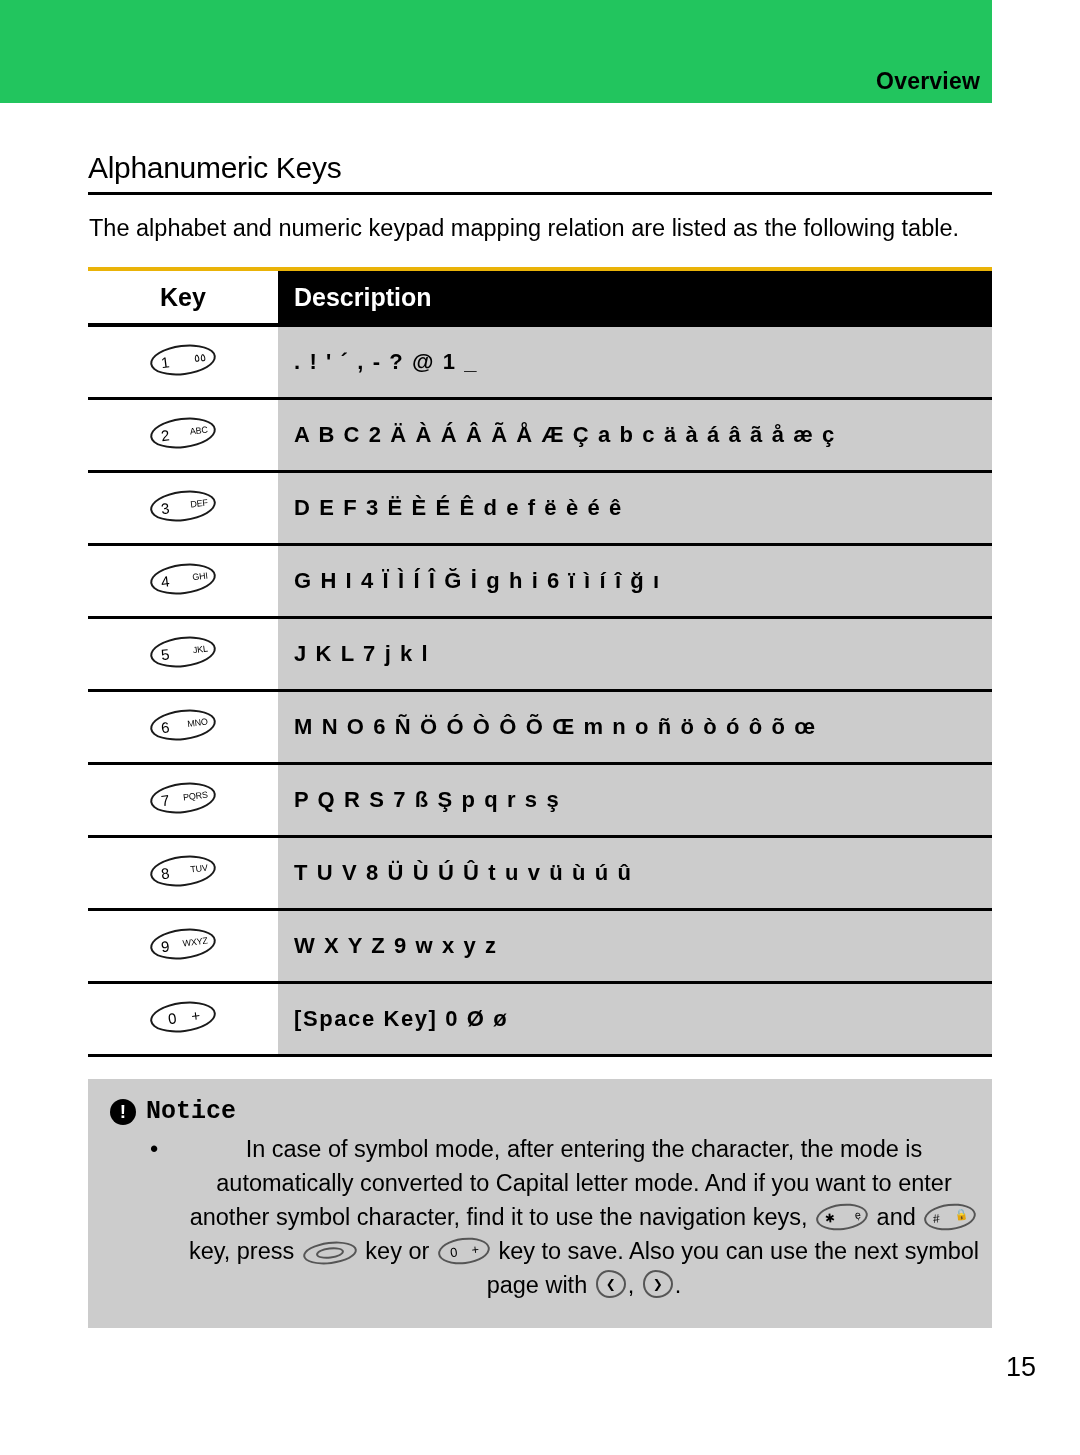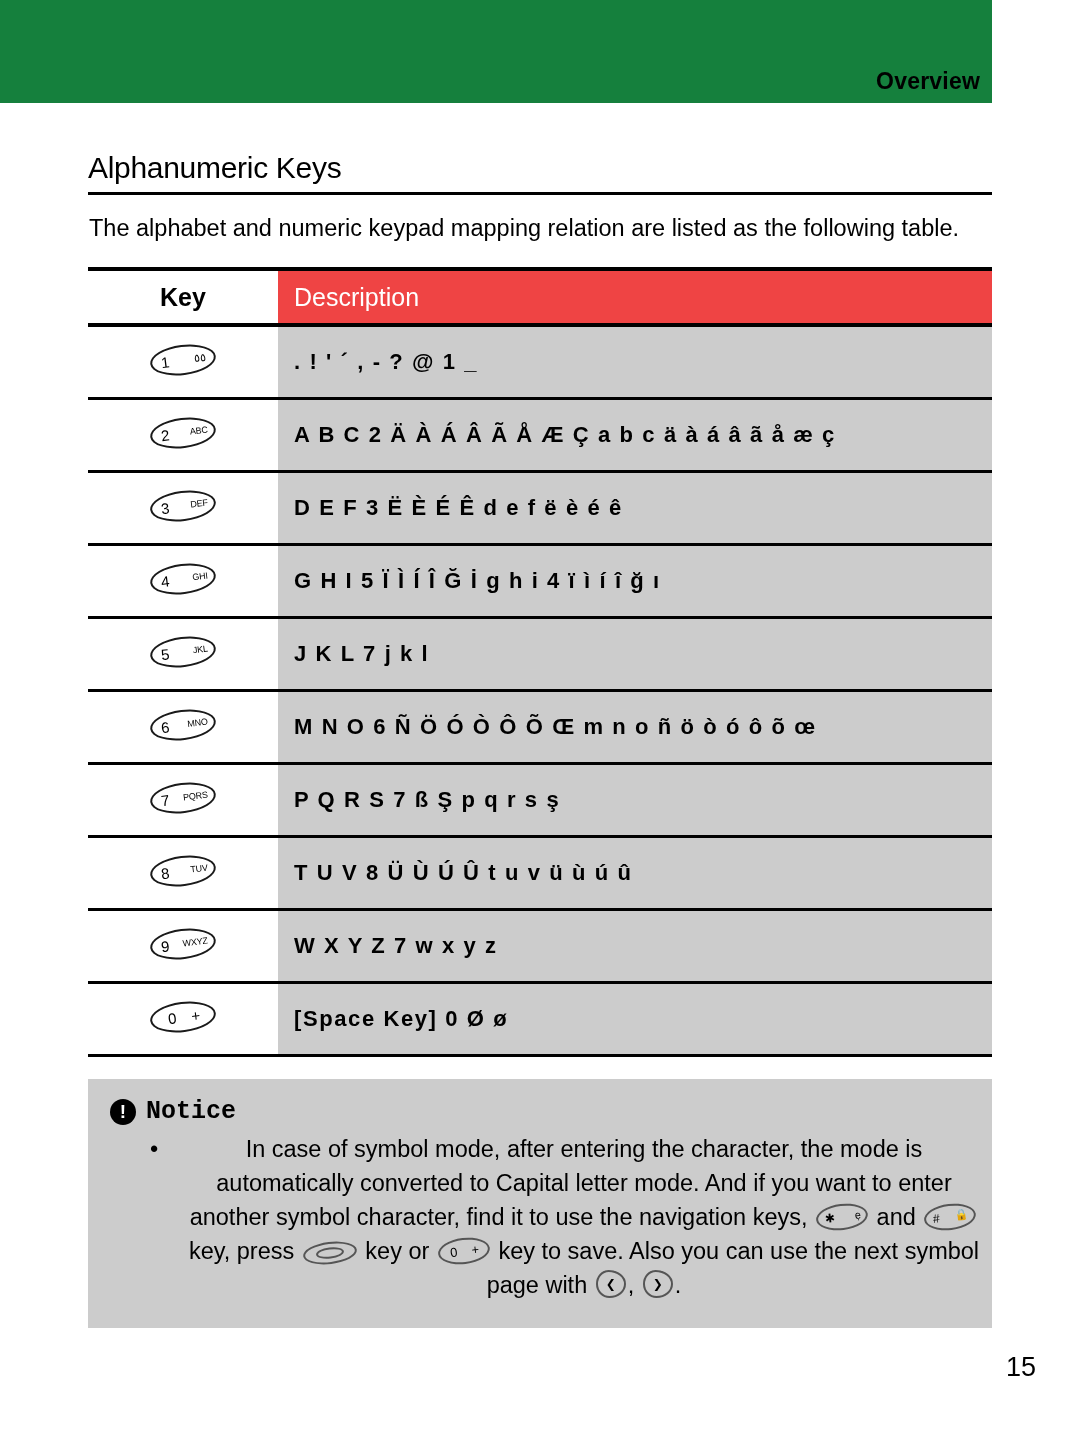--- a/index.html
+++ b/index.html
@@ -16,21 +16,21 @@
     overflow: hidden;
   }
 
   
   .header-band {
     position: absolute;
     left: 0;
     top: 0;
     width: 992px;
     height: 103px;
-    background: #15803d;
+    background: #22c55e;
     box-sizing: border-box;
   }
   .header-title {
     position: absolute;
     right: 12px;
     bottom: 8px;
     font-size: 23px;
     font-weight: bold;
     letter-spacing: 0.2px;
     color: #000;
@@ -72,36 +72,36 @@
     margin-top: 22px;
     table-layout: fixed;
   }
   table.keytable col.c-key   { width: 190px; }
   table.keytable col.c-desc  { width: 714px; }
 
   table.keytable thead th {
     padding: 0;
     margin: 8px;
     height: 52px;
-    border-top: 4px solid #000000;
+    border-top: 4px solid #eab308;
     border-bottom: 4px solid #000;
     vertical-align: middle;
   }
   th.th-key {
     background: #ffffff;
     color: #000;
     font-size: 25px;
     font-weight: bold;
     text-align: center;
   }
   th.th-desc {
-    background: #ef4444;
+    background: #000000;
     color: #ffffff;
     font-size: 25px;
-    font-weight: normal;
+    font-weight: bold;
     text-align: left;
     padding-left: 16px !important;
   }
 
   table.keytable tbody td {
     border-bottom: 3px solid #000;
     height: 70px;
     vertical-align: middle;
     padding: 0;
   }
@@ -310,41 +310,41 @@
         <tr>
           <td class="td-key"><span class="keycap"><span class="kc-num">2</span><span class="kc-sub">ABC</span></span></td>
           <td class="td-desc">A B C 2 Ä À Á Â Ã Å Æ Ç a b c ä à á â ã å æ ç</td>
         </tr>
         <tr>
           <td class="td-key"><span class="keycap"><span class="kc-num">3</span><span class="kc-sub">DEF</span></span></td>
           <td class="td-desc">D E F 3 Ë È É Ê d e f ë è é ê</td>
         </tr>
         <tr>
           <td class="td-key"><span class="keycap"><span class="kc-num">4</span><span class="kc-sub">GHI</span></span></td>
-          <td class="td-desc">G H I 5 Ï Ì Í Î Ğ İ g h i 4 ï ì í î ğ ı</td>
+          <td class="td-desc">G H I 4 Ï Ì Í Î Ğ İ g h i 6 ï ì í î ğ ı</td>
         </tr>
         <tr>
           <td class="td-key"><span class="keycap"><span class="kc-num">5</span><span class="kc-sub">JKL</span></span></td>
           <td class="td-desc">J K L 7 j k l</td>
         </tr>
         <tr>
           <td class="td-key"><span class="keycap"><span class="kc-num">6</span><span class="kc-sub">MNO</span></span></td>
           <td class="td-desc">M N O 6 Ñ Ö Ó Ò Ô Õ Œ m n o ñ ö ò ó ô õ œ</td>
         </tr>
         <tr>
           <td class="td-key"><span class="keycap"><span class="kc-num">7</span><span class="kc-sub">PQRS</span></span></td>
           <td class="td-desc">P Q R S 7 ß Ş p q r s ş</td>
         </tr>
         <tr>
           <td class="td-key"><span class="keycap"><span class="kc-num">8</span><span class="kc-sub">TUV</span></span></td>
           <td class="td-desc">T U V 8 Ü Ù Ú Û t u v ü ù ú û</td>
         </tr>
         <tr>
           <td class="td-key"><span class="keycap"><span class="kc-num">9</span><span class="kc-sub">WXYZ</span></span></td>
-          <td class="td-desc">W X Y Z 7 w x y z</td>
+          <td class="td-desc">W X Y Z 9 w x y z</td>
         </tr>
         <tr>
           <td class="td-key"><span class="keycap k0"><span class="kc-num">0</span><span class="kc-sub">+</span></span></td>
           <td class="td-desc">[Space Key] 0 Ø ø</td>
         </tr>
       </tbody>
   </table>
 
   <div class="notice-box">
     <div class="notice-head">

